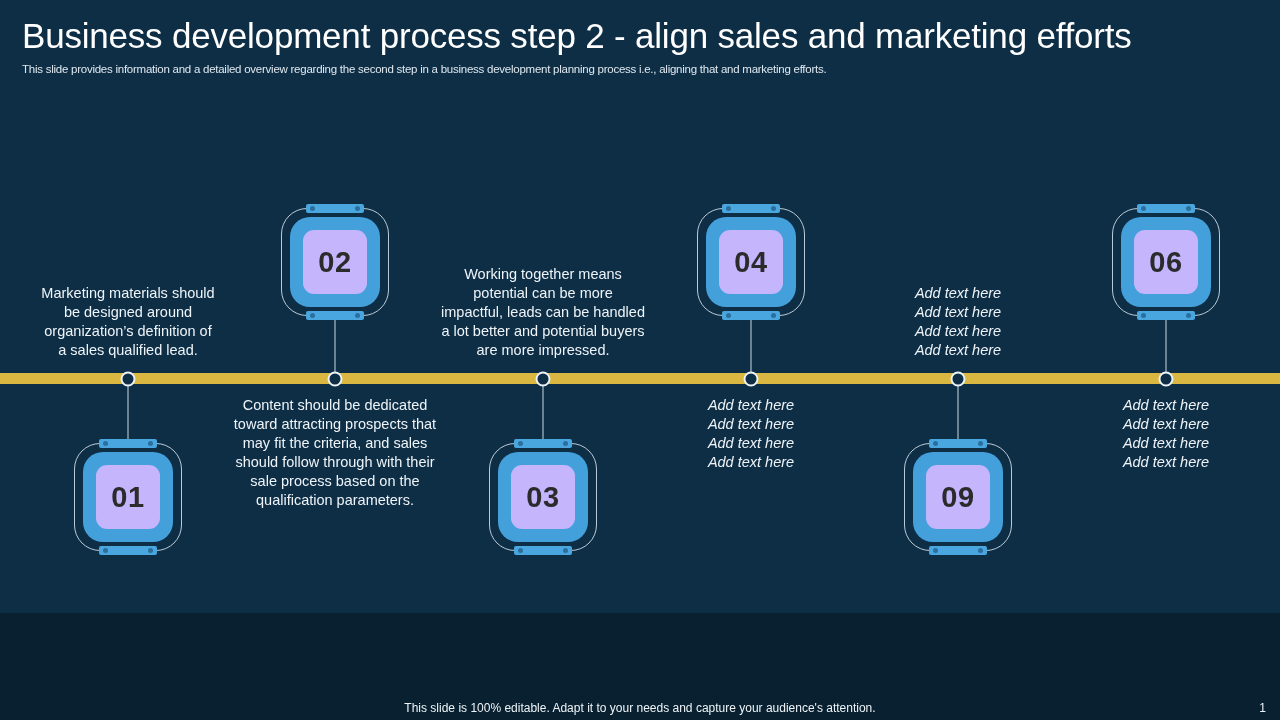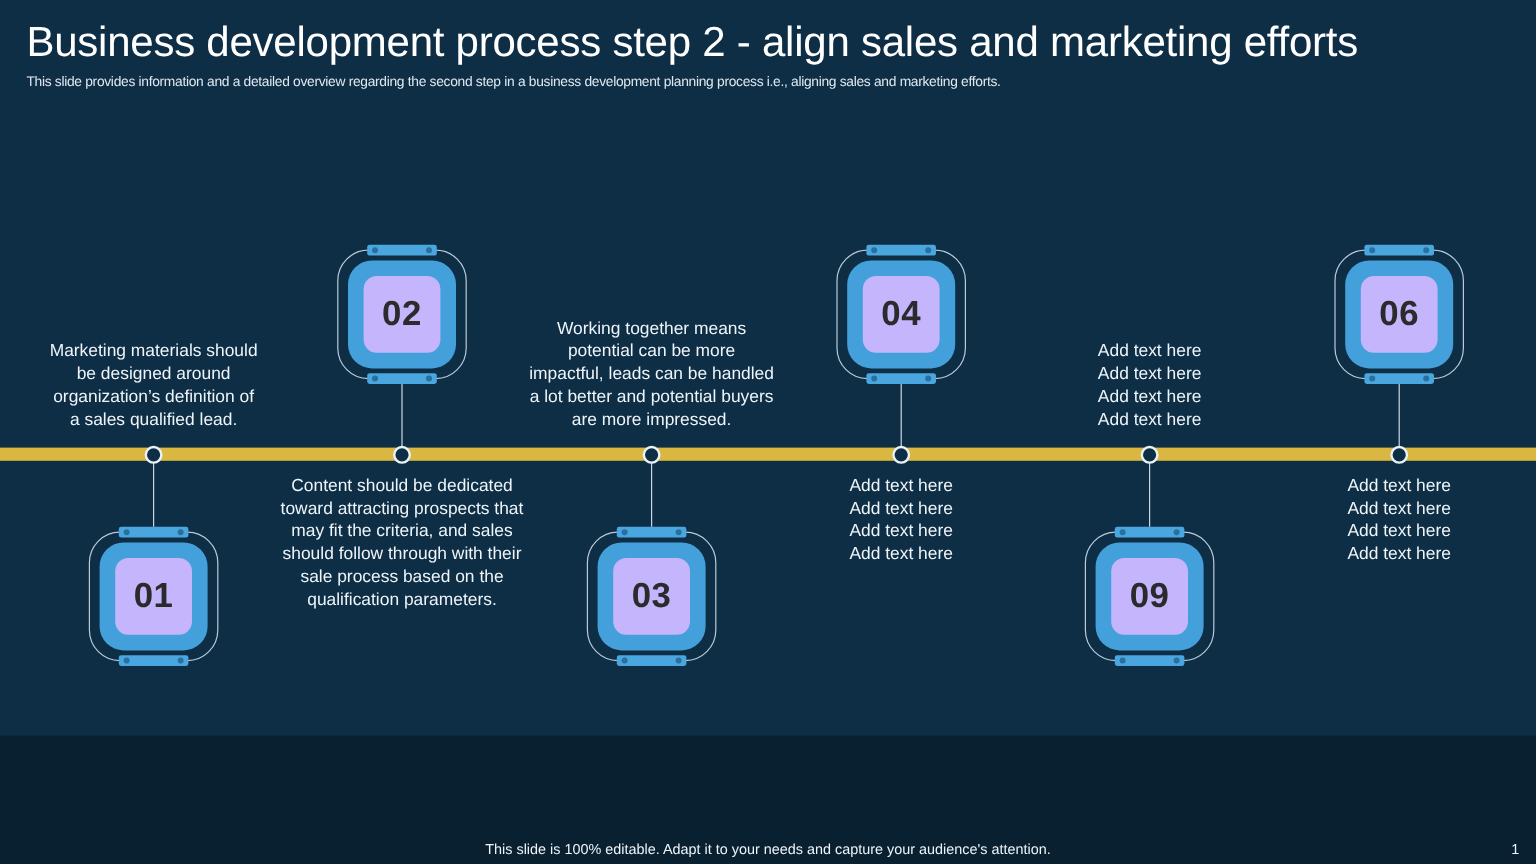--- a/index.html
+++ b/index.html
@@ -76,40 +76,40 @@
   }
   .node .tab::before { left:4px; }
   .node .tab::after  { right:4px; }
 
   
   .caption {
     position:absolute; color:#eef4f8; font-size:14.5px; line-height:19px;
     transform:translateX(-50%); z-index:3;
   }
   .caption.center { text-align:center; }
-  .caption.left   { text-align:left; }
+  .caption.left   { text-align:left;font-style:italic; }
   .caption .ln { display:block; white-space:nowrap; }
 
   
   #footer {
     position:absolute; left:0; top:701px; width:1280px;
     text-align:center; font-size:12px; color:#eef4f8;
   }
   #pagenum {
     position:absolute; right:14px; top:701px;
     font-size:12px; color:#eef4f8;
   }
 </style>
 </head>
 <body>
 
 <div id="slide">
 
   <div id="title">Business development process step 2 - align sales and marketing efforts</div>
-  <div id="subtitle">This slide provides information and a detailed overview regarding the second step in a business development planning process i.e., aligning sales and marketing efforts.</div>
+  <div id="subtitle">This slide provides information and a detailed overview regarding the second step in a business development planning process i.e., aligning that and marketing efforts.</div>
 
   <div id="timeline"></div>
 
   <div id="graphic-layer">
       <div class="connector" style="left: 128px; top: 378px; height: 61px;"></div>
       <div class="node" style="left: 128px; top: 443px;">
         <div class="ring"></div>
         <div class="blue"></div>
         <div class="inner">
           <span class="num">01</span>

